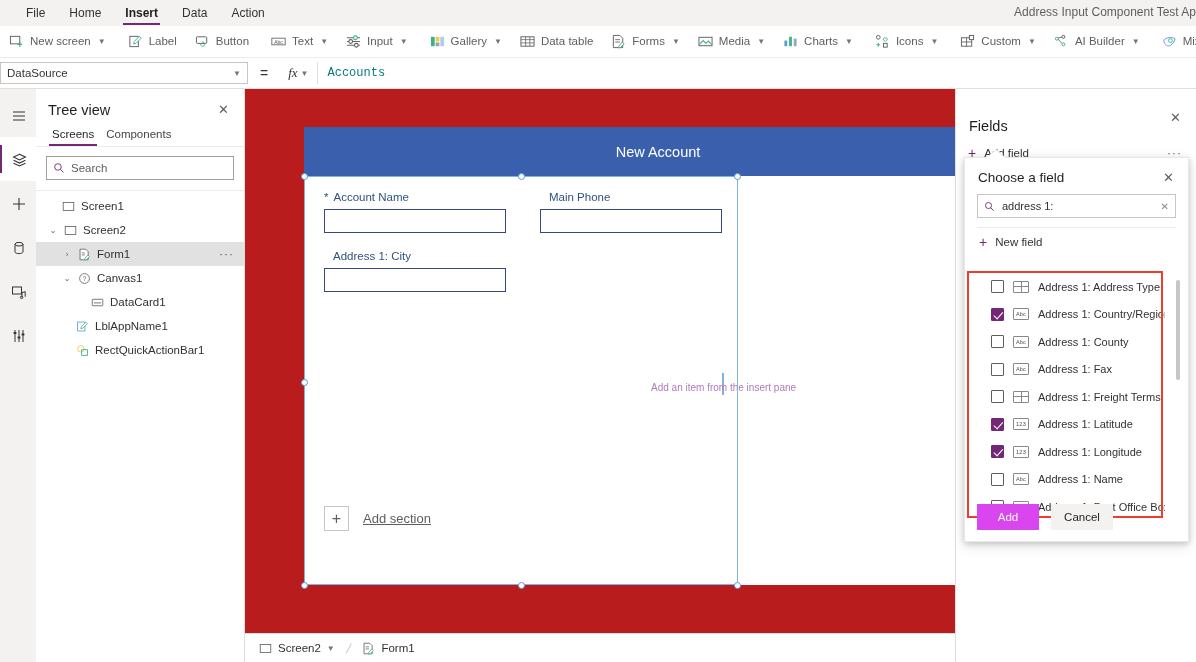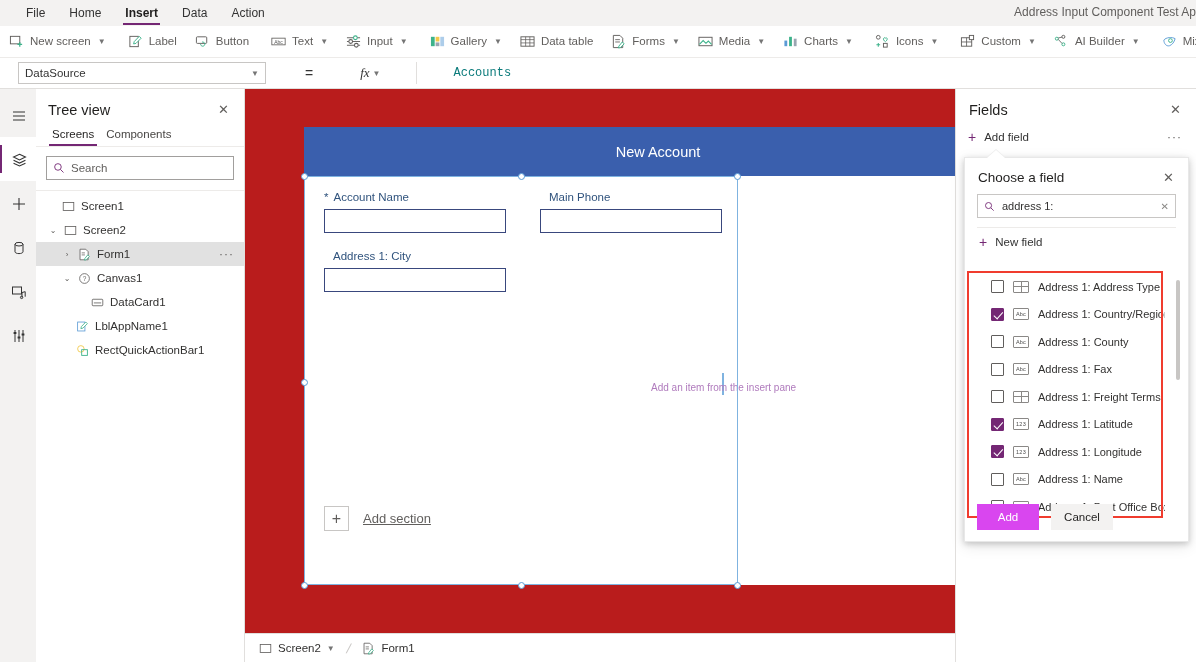--- a/index.html
+++ b/index.html
@@ -46,21 +46,21 @@
   }
   .rb .lbl { line-height: 1; }
   .rb .chev { font-size: 8px; color: #757575; margin-left: 1px; }
   .rbsep { width: 1px; height: 18px; background: #e1dfdd; margin: 0 2px; }
   .ico { width: 15px; height: 15px; display: inline-block; position: relative; flex: none; }
 
   
   .fxbar {
     position: absolute; left: 0; top: 58px; width: 1196px; height: 31px;
     background: #ffffff; display: flex; align-items: center;
-    border-bottom: 1px solid #e1dfdd; padding-left: 18px; gap: 27px;
+    border-bottom: 1px solid #e1dfdd; padding-left: 0;
   }
   .propsel {
     width: 248px; height: 22px; border: 1px solid #c8c6c4; background: #fff;
     display: flex; align-items: center; padding: 0 6px;
     font-size: 11.5px; color: #333;
   }
   .propsel .nm { flex: 1; }
   .eq { font-size: 14px; color: #333; margin: 0 12px; }
   .fxbtn {
     display: flex; align-items: center; gap: 3px;
@@ -185,21 +185,21 @@
 
   
   .fieldspanel {
     position: absolute; left: 955px; top: 89px; width: 241px; height: 573px;
     background: #ffffff; border-left: 1px solid #e1dfdd;
   }
   .fp-head {
     display: flex; align-items: center; justify-content: space-between;
     padding: 12px 12px 8px 13px;
   }
-  .fp-title { font-size: 14.5px; color: #201f1e; }
+  .fp-title { font-size: 14.5px; color: #201f1e; margin-top: 17px; }
   .fp-addfield {
     display: flex; align-items: center; padding: 4px 12px 6px 12px;
     font-size: 11.5px; color: #333; gap: 8px; position: relative;
   }
   .fp-addfield .dots { position: absolute; right: 14px; top: 4px; font-size: 12px; color: #605e5c; letter-spacing: 1px; }
   .plusicon { color: #742774; font-size: 14px; line-height: 1; }
 
   .callout {
     position: absolute; left: 8px; top: 68px; width: 225px; height: 385px;
     background: #ffffff; border: 1px solid #e8e8e8;

